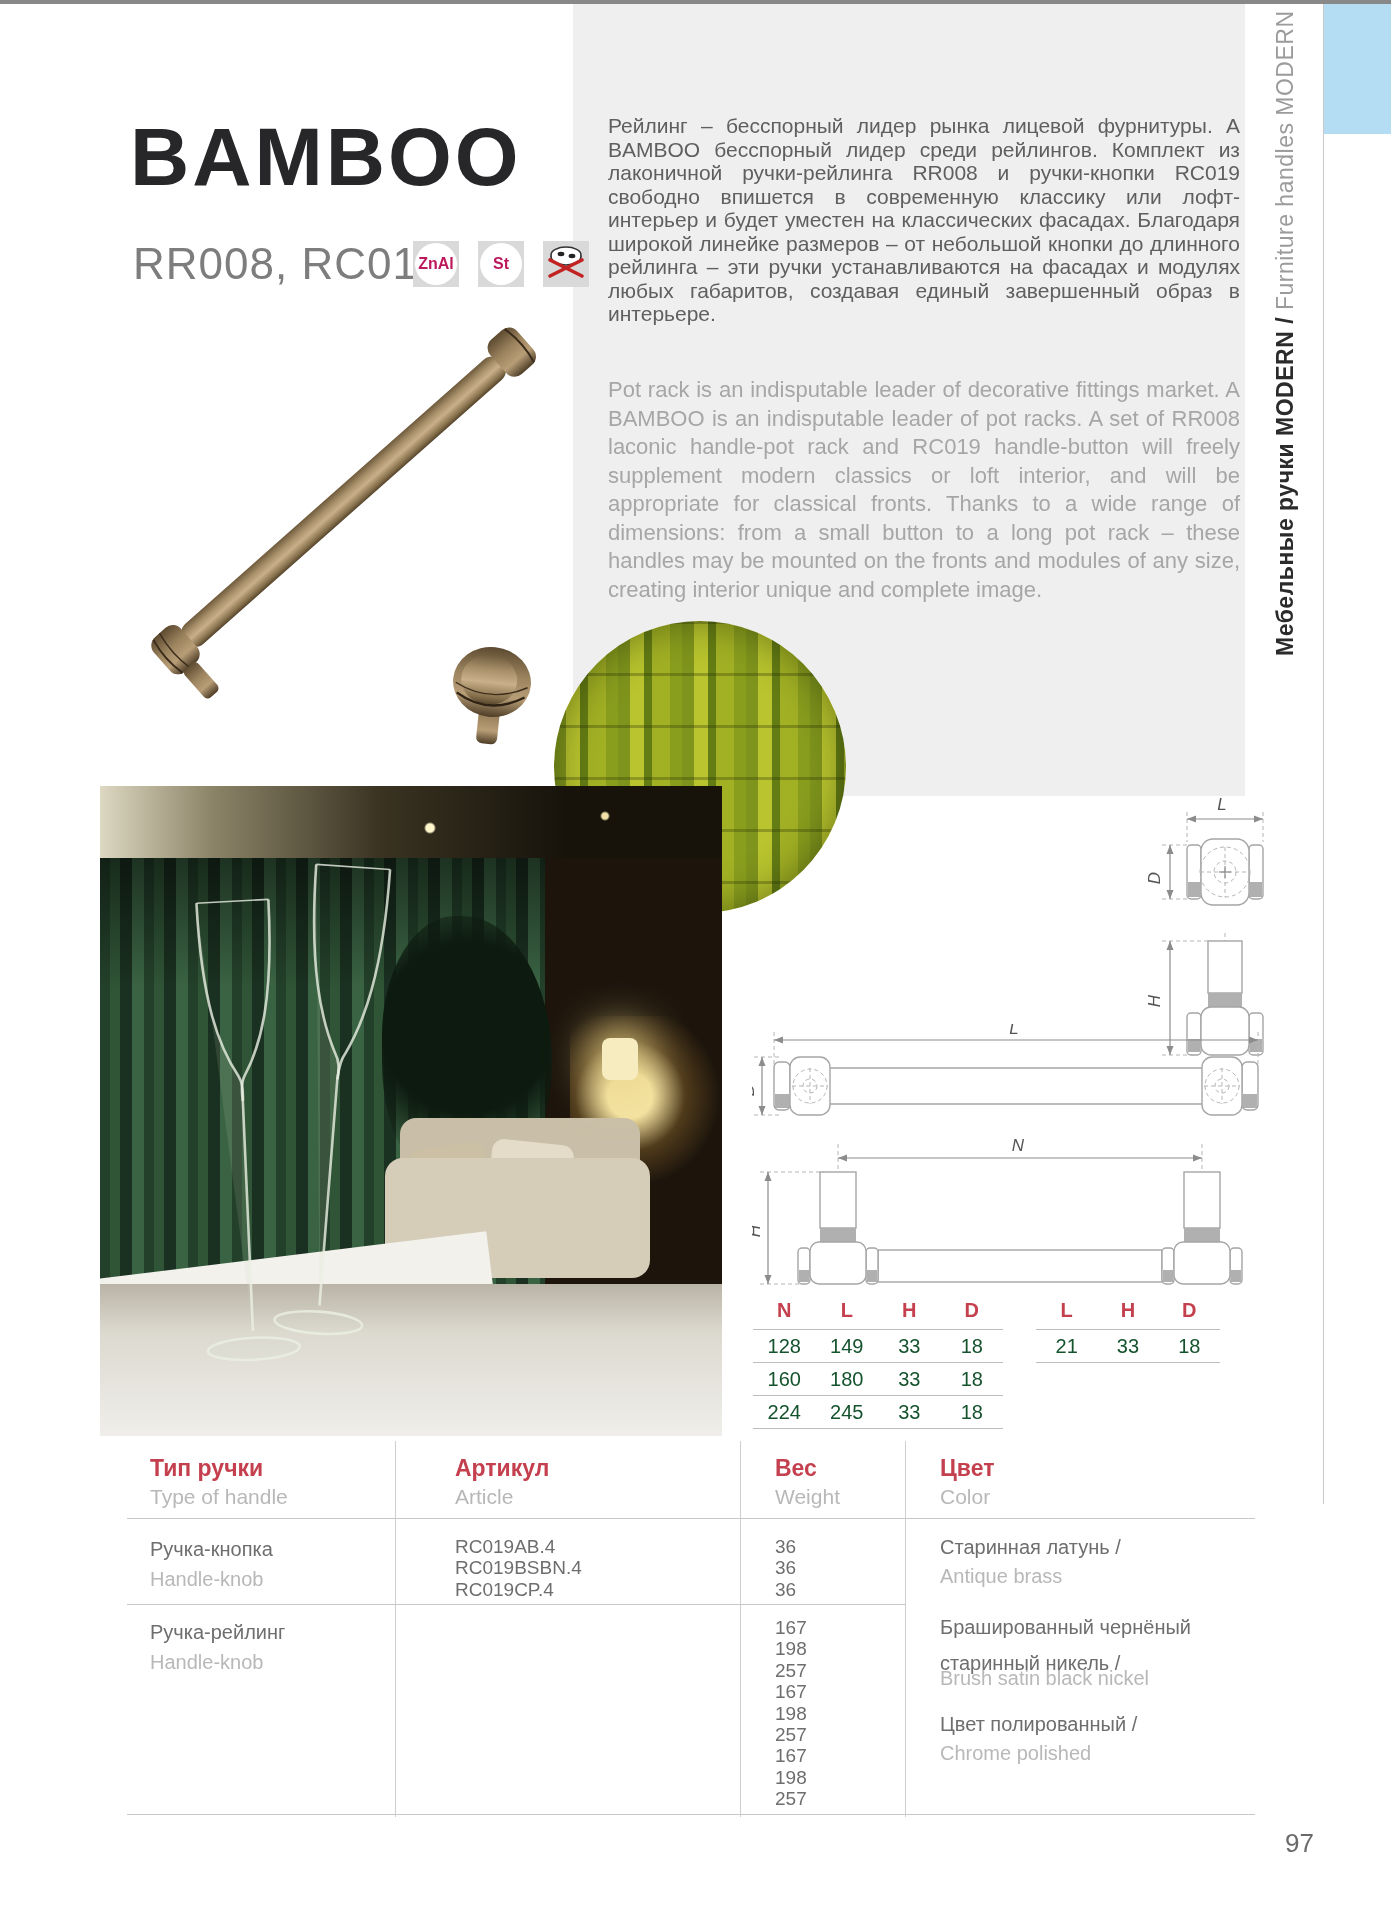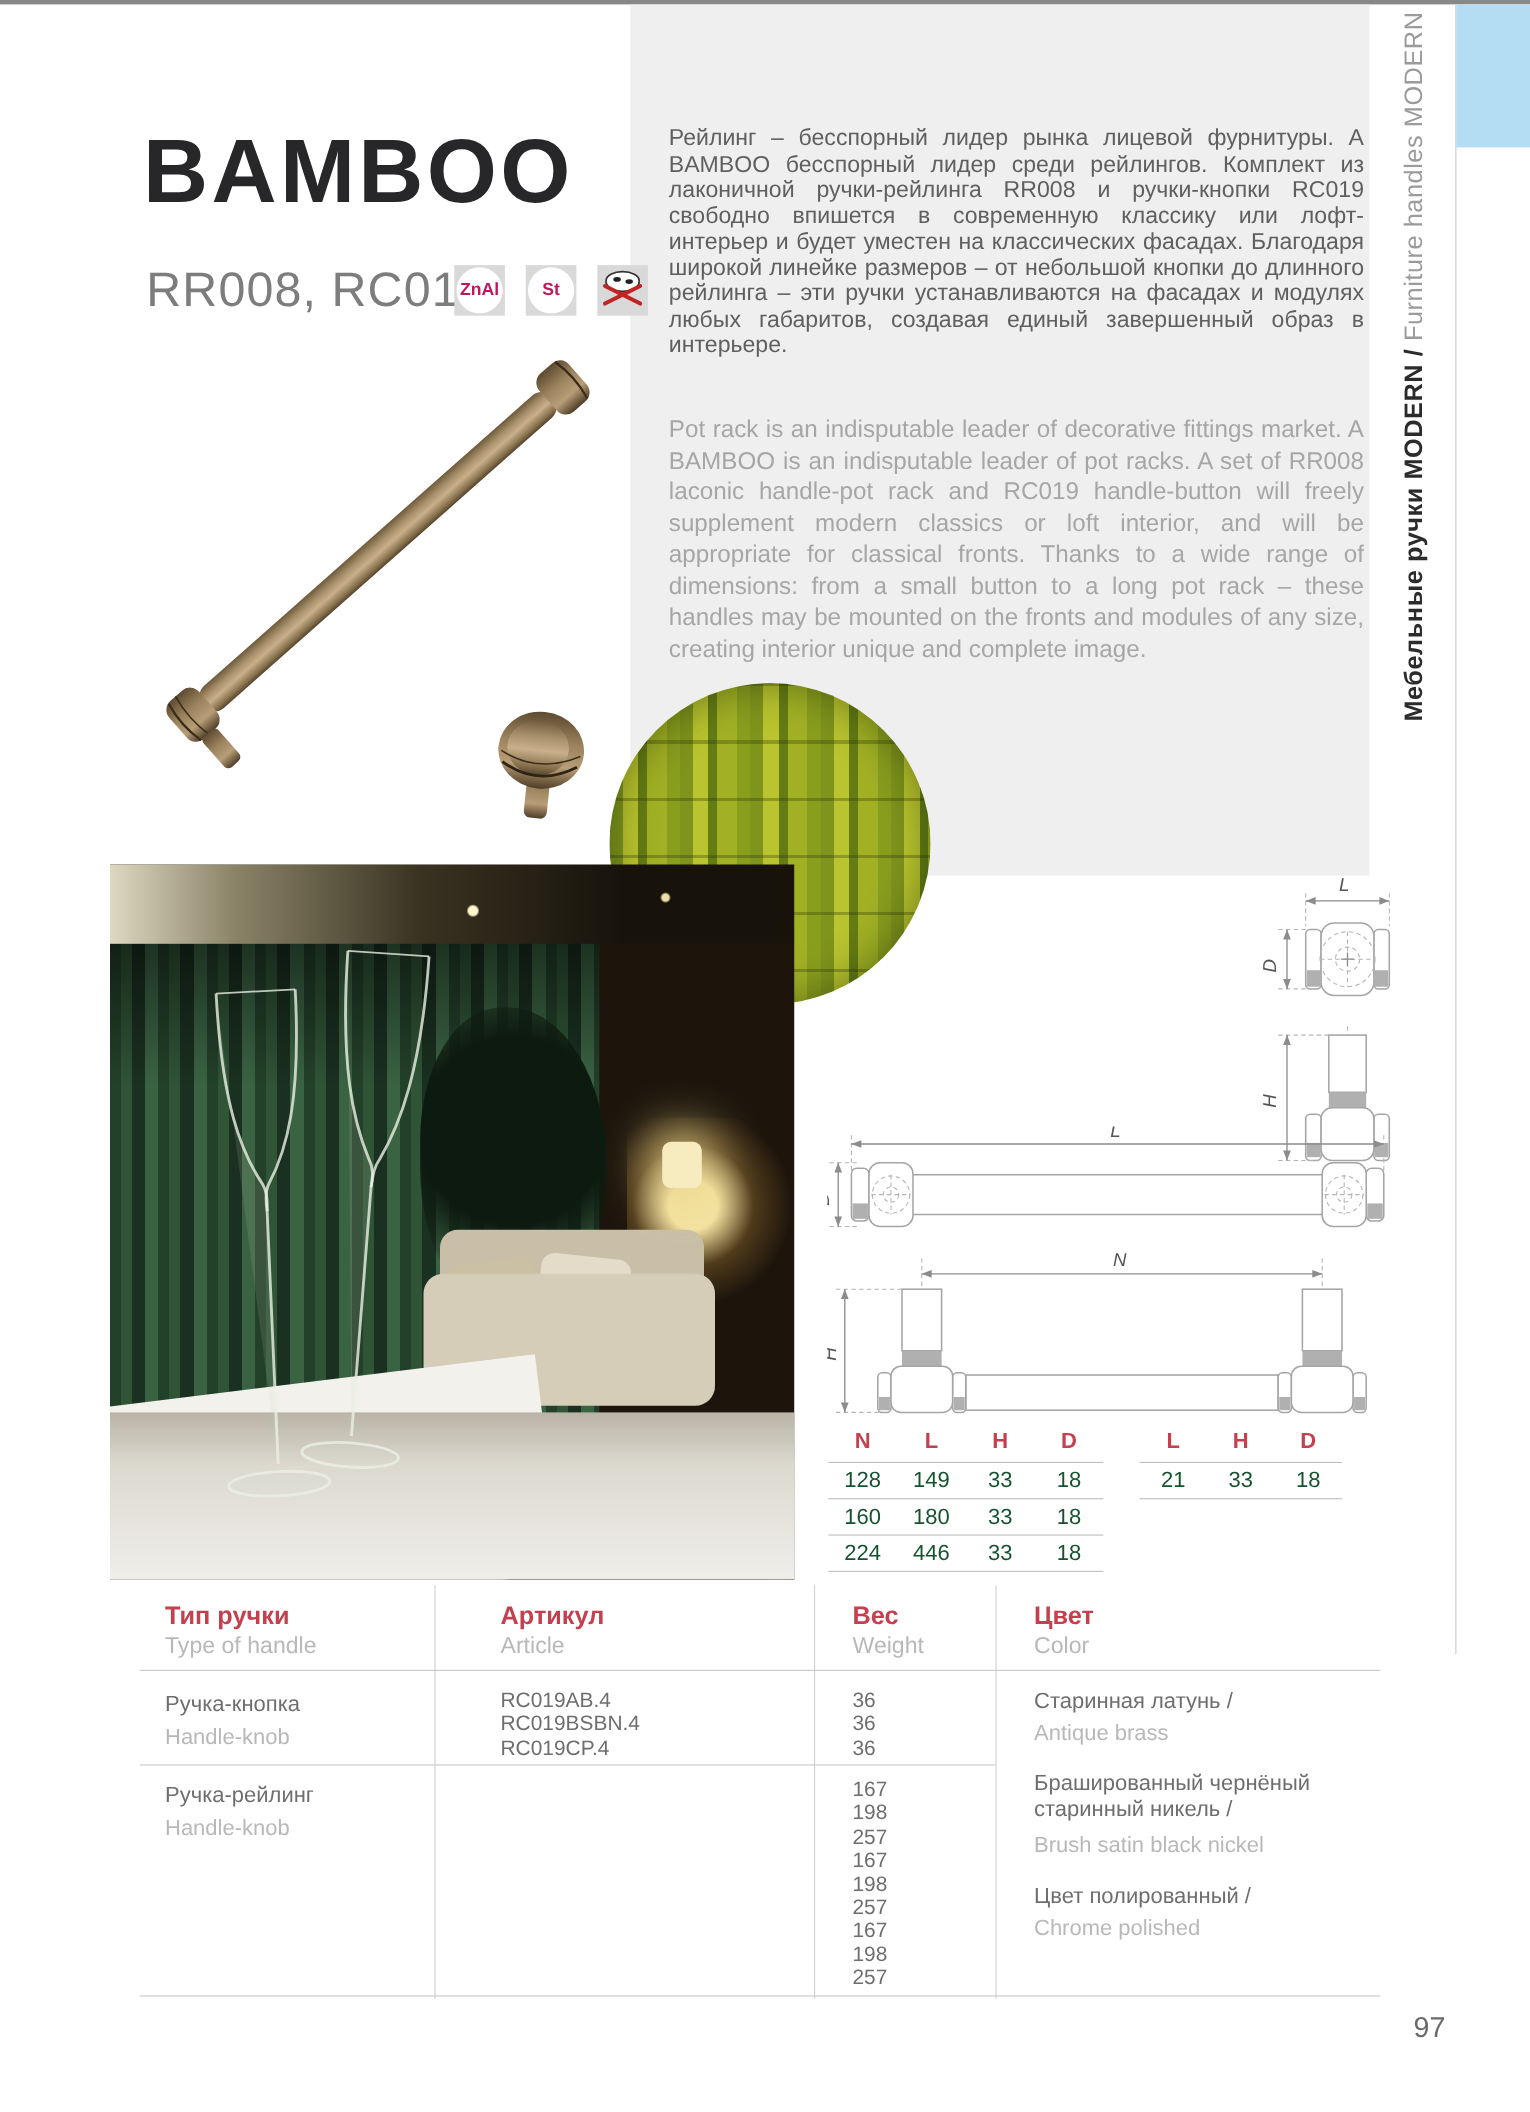--- a/index.html
+++ b/index.html
@@ -328,21 +328,21 @@
         <span>18</span>
     </div>
     <div class="rw">
       <span>160</span>
         <span>180</span>
       <span>33</span>
         <span>18</span>
     </div>
     <div class="rw">
       <span>224</span>
-        <span>446</span>
+        <span>245</span>
       <span>33</span>
         <span>18</span>
     </div>
   </div>
 
   <div class="dimtable dt2">
     <div class="hd">
       <span>L</span>
         <span>H</span>
       <span>D</span>
@@ -393,20 +393,20 @@
       <div>167</div>
       <div>198</div>
       <div>257</div>
       <div>167</div>
       <div>198</div>
       <div>257</div>
     </div>
 
     <div class="ru" style="left:940px;top:95px;width:290px">Старинная латунь /</div>
     <div class="en" style="left:940px;top:124px">Antique brass</div>
-    <div class="ru" style="left:940px;top:168px;width:280px;line-height:24px">Брашированный чернёный старинный никель /</div>
+    <div class="ru" style="left:940px;top:168px;width:280px;line-height:36px">Брашированный чернёный старинный никель /</div>
     <div class="en" style="left:940px;top:226px">Brush satin black nickel</div>
     <div class="ru" style="left:940px;top:272px;width:290px">Цвет полированный /</div>
     <div class="en" style="left:940px;top:301px">Chrome polished</div>
   </div>
 
   <div class="abs pagenum">97</div>
 </div>
 
 </body></html>

